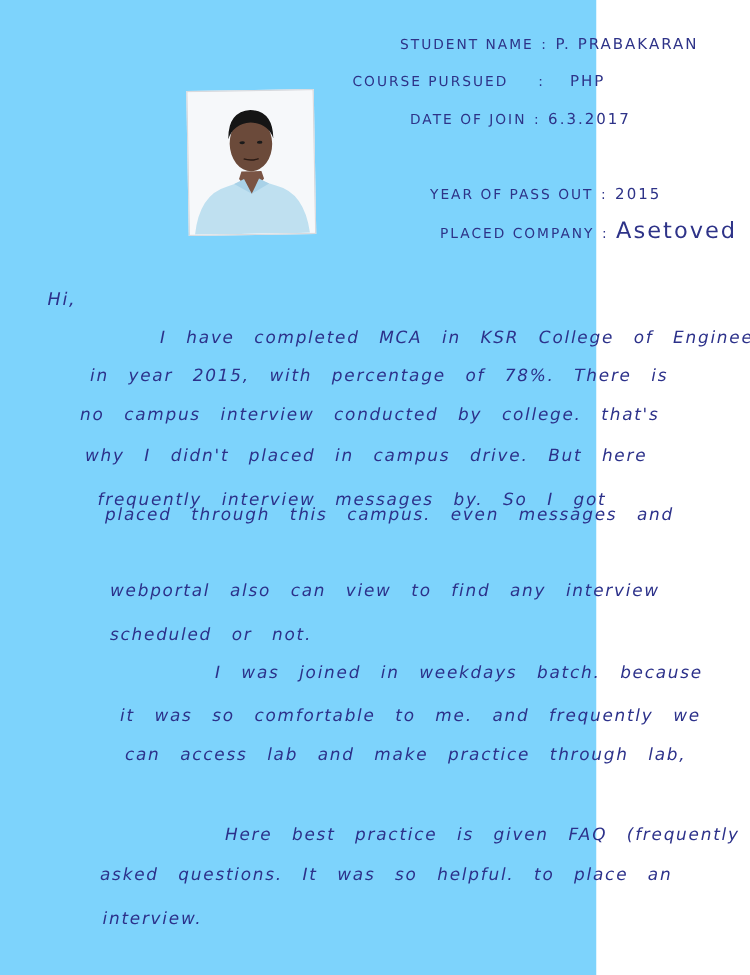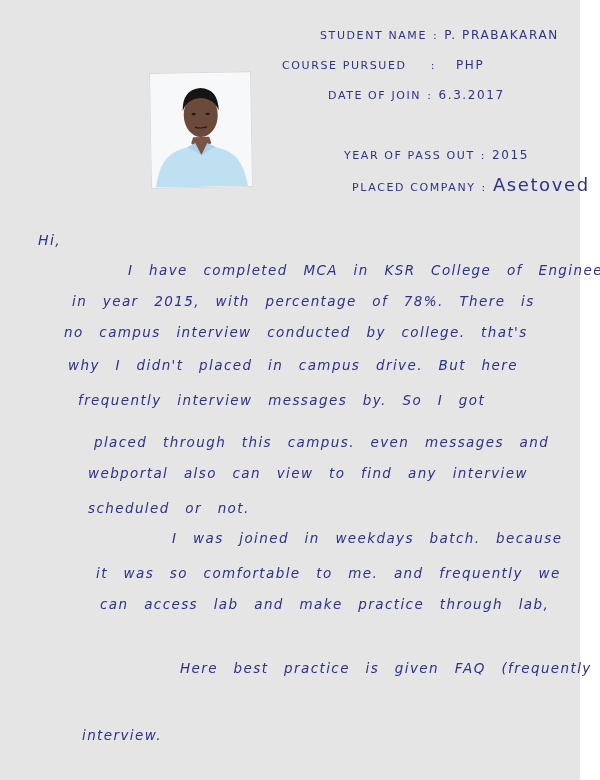--- a/index.html
+++ b/index.html
@@ -1,20 +1,20 @@
 <!DOCTYPE html>
 <html><head>
   <meta charset="utf-8">
   <style>
     html, body { margin: 0; padding: 0; }
     body {
       width: 600px; height: 780px; background: #ffffff; position: relative; overflow: hidden;
       font-family: "DejaVu Sans", sans-serif; color: #2a2f86;
     }
-    .page { position: absolute; left: 0; top: 0; width: 580px; height: 780px; background: #e5e5e5; }
+    .page { position: absolute; left: 0; top: 0; width: 477px; height: 780px; background: #7dd3fc; }
 
     
     .photo {
       position: absolute; left: 150px; top: 72px; width: 100px; height: 114px;
       background: #f7f8fa; border: 1px solid #d8dade; transform: rotate(-1deg);
       overflow: hidden;
     }
     .photo svg { width: 100%; height: 100%; display: block; }
 
     
@@ -68,23 +68,24 @@
     <span class="lbl">PLACED COMPANY</span><span class="sep">:</span><span class="val" style="text-transform:none; font-size:18px;">Asetoved</span>
   </div>
 
   <div class="line" style="left:38px; top:232px; font-size:14px;">Hi,</div>
 
   <div class="line" style="left:128px; top:262px;">I have completed MCA in KSR College of Engineering,</div>
   <div class="line" style="left:72px;  top:293px;">in year 2015, with percentage of 78%. There is</div>
   <div class="line" style="left:64px;  top:324px;">no campus interview conducted by college. that's</div>
   <div class="line" style="left:68px;  top:357px;">why I didn't placed in campus drive. But here</div>
   <div class="line" style="left:78px;  top:392px;">frequently interview messages by. So I got</div>
-  <div class="line" style="left:84px;  top:434px;margin-left:10px;">placed through this campus. even messages and</div>
+  <div class="line" style="left:84px;  top:404px;">placed through this campus. even messages and</div>
   <div class="line" style="left:88px;  top:465px;">webportal also can view to find any interview</div>
   <div class="line" style="left:88px;  top:500px;">scheduled or not.</div>
 
   <div class="line" style="left:172px; top:530px;">I was joined in weekdays batch. because</div>
   <div class="line" style="left:96px;  top:565px;">it was so comfortable to me. and frequently we</div>
   <div class="line" style="left:100px; top:596px;">can access lab and make practice through lab,</div>
 
   <div class="line" style="left:180px; top:660px;">Here best practice is given FAQ (frequently</div>
+  <div class="line" style="left:80px;  top:692px;">asked questions. It was so helpful. to place an</div>
   <div class="line" style="left:82px;  top:727px;">interview.</div>
 </div>
 
 </body></html>

